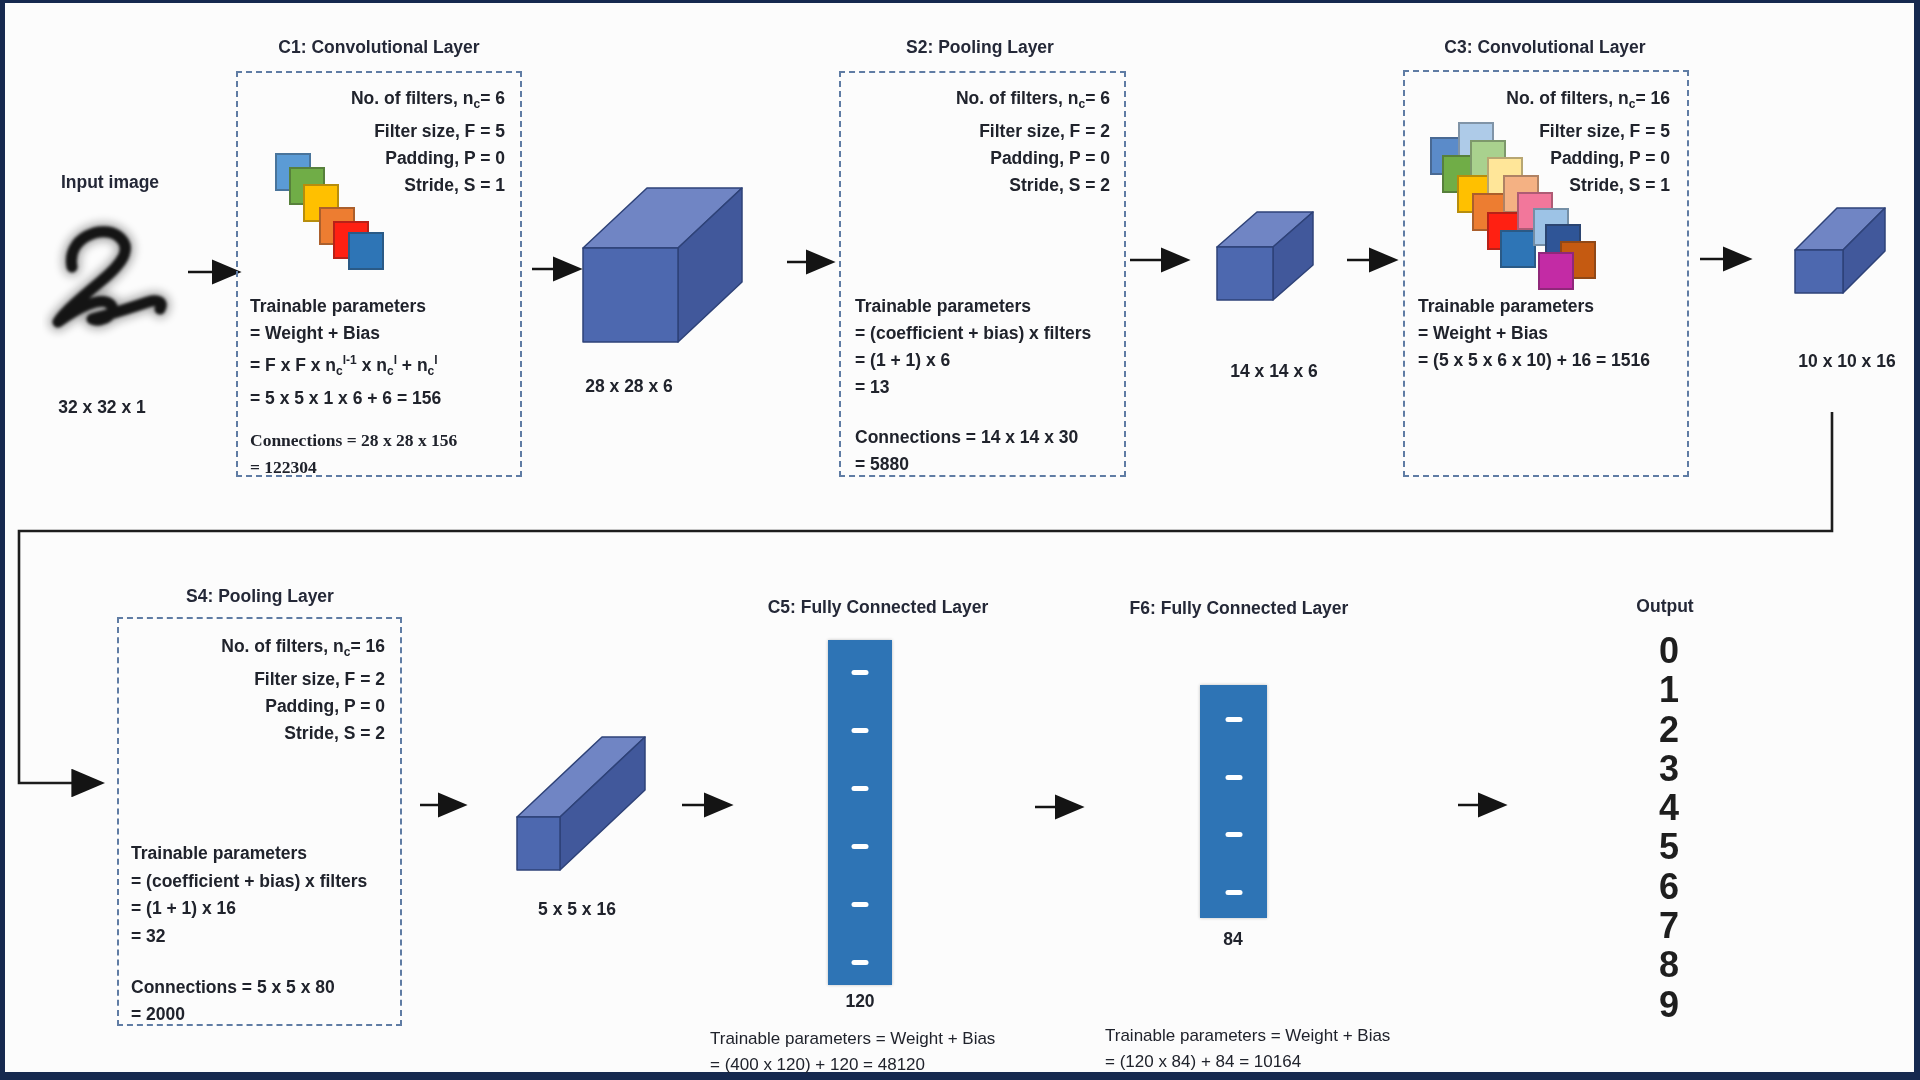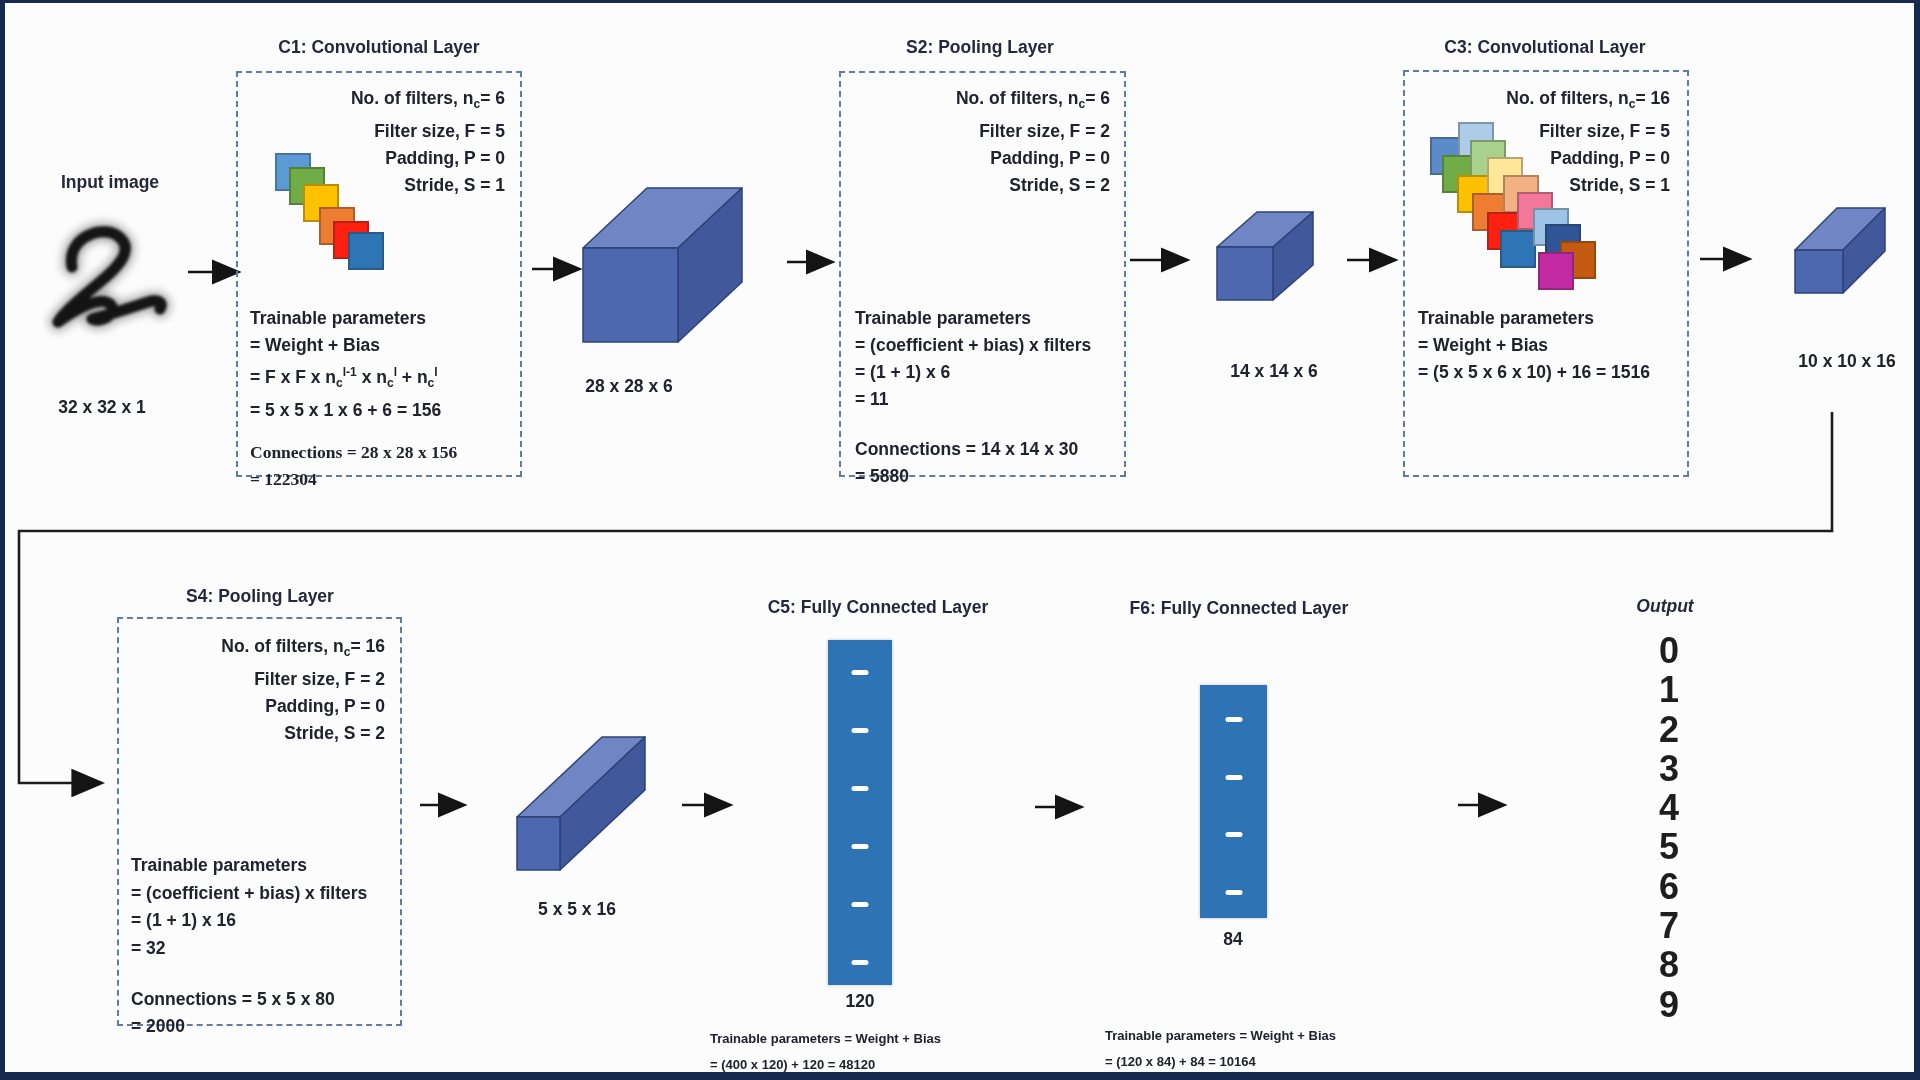--- a/index.html
+++ b/index.html
@@ -6,29 +6,29 @@
   #canvas{
     position:relative;width:1920px;height:1080px;overflow:hidden;
     background:#fcfcfc;
     font-family:"Liberation Sans",sans-serif;
     color:#20232c;
   }
   .frame{position:absolute;background:#16294f;}
   .ttl{position:absolute;transform:translateX(-50%);font-size:17.5px;font-weight:600;white-space:nowrap;color:#242837;}
   .dashed-box{position:absolute;border:2px dashed #5f7ca4;background:transparent;}
   .spec-block{position:absolute;width:270px;text-align:right;font-size:17.5px;font-weight:600;line-height:27px;white-space:nowrap;}
-  .text-block{position:absolute;text-align:left;font-size:17.5px;font-weight:600;line-height:27px;white-space:nowrap;margin-top:12px;}
+  .text-block{position:absolute;text-align:left;font-size:17.5px;font-weight:600;line-height:27px;white-space:nowrap;}
   .sub{font-size:12px;vertical-align:-4px;}
   .sup{font-size:12px;vertical-align:7px;}
   .keep{white-space:pre;}
   .map-label{position:absolute;transform:translateX(-50%);font-size:17.5px;font-weight:600;white-space:nowrap;}
   .filter-square{position:absolute;width:36px;height:38px;border:2px solid rgba(35,35,35,.33);box-sizing:border-box;}
   .fc-bar{position:absolute;background:#2E74B5;box-shadow:0 0 3px rgba(0,0,0,.25);}
   .fc-dash{position:absolute;left:50%;transform:translateX(-50%);width:17px;height:5px;background:#fff;border-radius:2.5px;}
-  .caption{position:absolute;font-size:13px;font-weight:700;line-height:25.5px;white-space:nowrap;}
+  .caption{position:absolute;font-size:17px;font-weight:400;line-height:25.5px;white-space:nowrap;}
   #output-col{position:absolute;left:1636px;top:631px;width:66px;text-align:center;}
   .digit-row{height:39.3px;line-height:39.3px;font-size:36px;font-weight:700;color:#1e1e1e;}
   #overlay{position:absolute;left:0;top:0;pointer-events:none;}
   #digit2-wrap{position:absolute;left:42px;top:212px;width:145px;height:140px;}
 </style>
 </head>
 <body>
 
 <div id="canvas">
 
@@ -116,21 +116,21 @@
   <div class="spec-block" style="left:840px;top:85px;">
     <div><span class="keep">No. of filters, n</span><span class="sub">c</span><span class="keep">= 6</span></div>
     <div>Filter size, F = 2</div>
     <div>Padding, P = 0</div>
     <div>Stride, S = 2</div>
   </div>
   <div class="text-block" style="left:855px;top:293px;">
     <div>Trainable parameters</div>
     <div>= (coefficient + bias) x filters</div>
     <div>= (1 + 1) x 6</div>
-    <div>= 11</div>
+    <div>= 13</div>
   </div>
   <div class="text-block" style="left:855px;top:424px;">
     <div>Connections = 14 x 14 x 30</div>
     <div>= 5880</div>
   </div>
 
   <div class="ttl" style="left:1545px;top:37px;text-align:right;">C3: Convolutional Layer</div>
   <div class="dashed-box" style="left:1403px;top:70px;width:282px;height:403px;"></div>
   <div class="spec-block" style="left:1400px;top:85px;">
     <div><span class="keep">No. of filters, n</span><span class="sub">c</span><span class="keep">= 16</span></div>
@@ -184,21 +184,21 @@
       <div class="fc-dash" style="top: 89.7px;"></div>
       <div class="fc-dash" style="top: 147.4px;"></div>
       <div class="fc-dash" style="top: 205.1px;"></div>
     </div>
   <div class="map-label" style="left:1233px;top:929px;">84</div>
   <div class="caption" style="left:1105px;top:1023px;">
     <div>Trainable parameters = Weight + Bias</div>
     <div>= (120 x 84) + 84 = 10164</div>
   </div>
 
-  <div class="ttl" style="left:1665px;top:596px;font-style:italic;">Output</div>
+  <div class="ttl" style="left:1665px;top:596px;">Output</div>
   <div id="output-col">
       <div class="digit-row">0</div>
       <div class="digit-row">1</div>
       <div class="digit-row">2</div>
       <div class="digit-row">3</div>
       <div class="digit-row">4</div>
       <div class="digit-row">5</div>
       <div class="digit-row">6</div>
       <div class="digit-row">7</div>
       <div class="digit-row">8</div>

